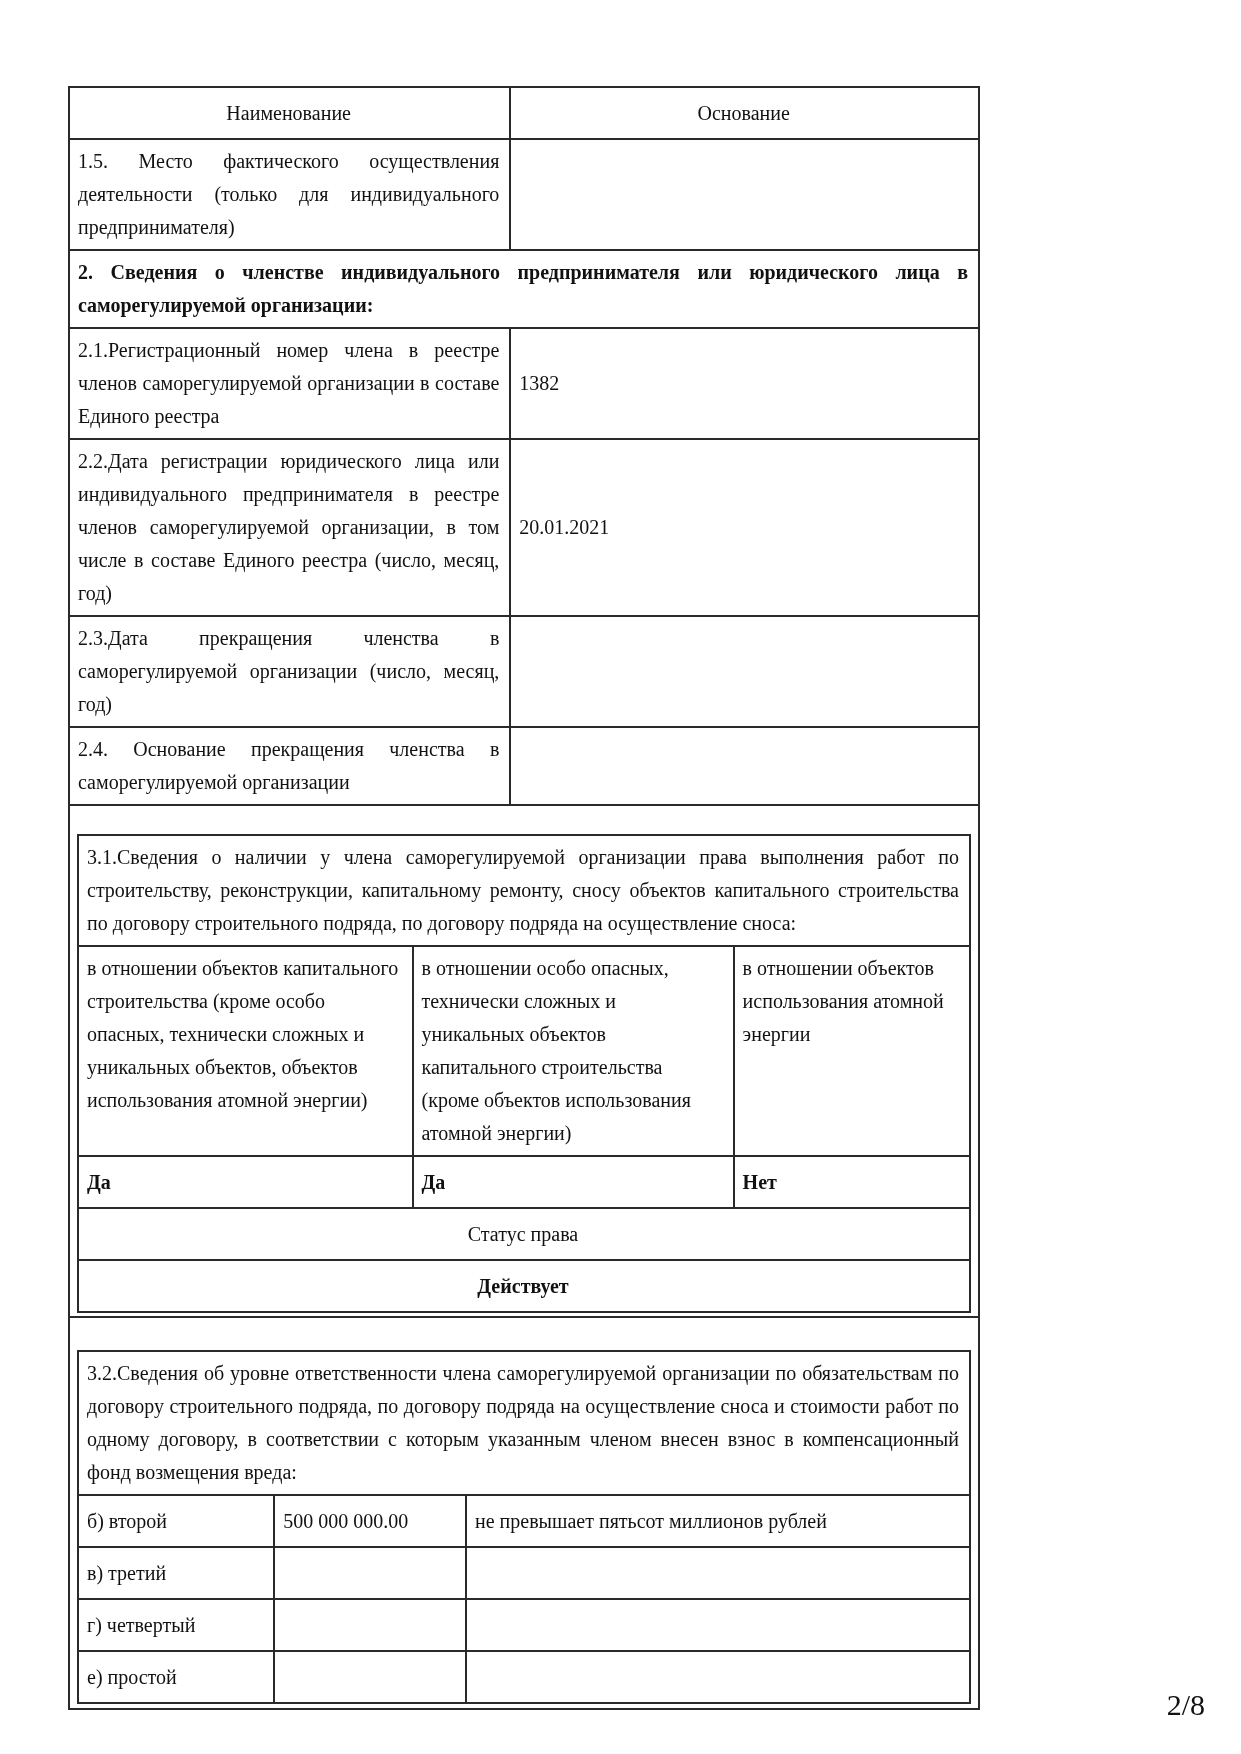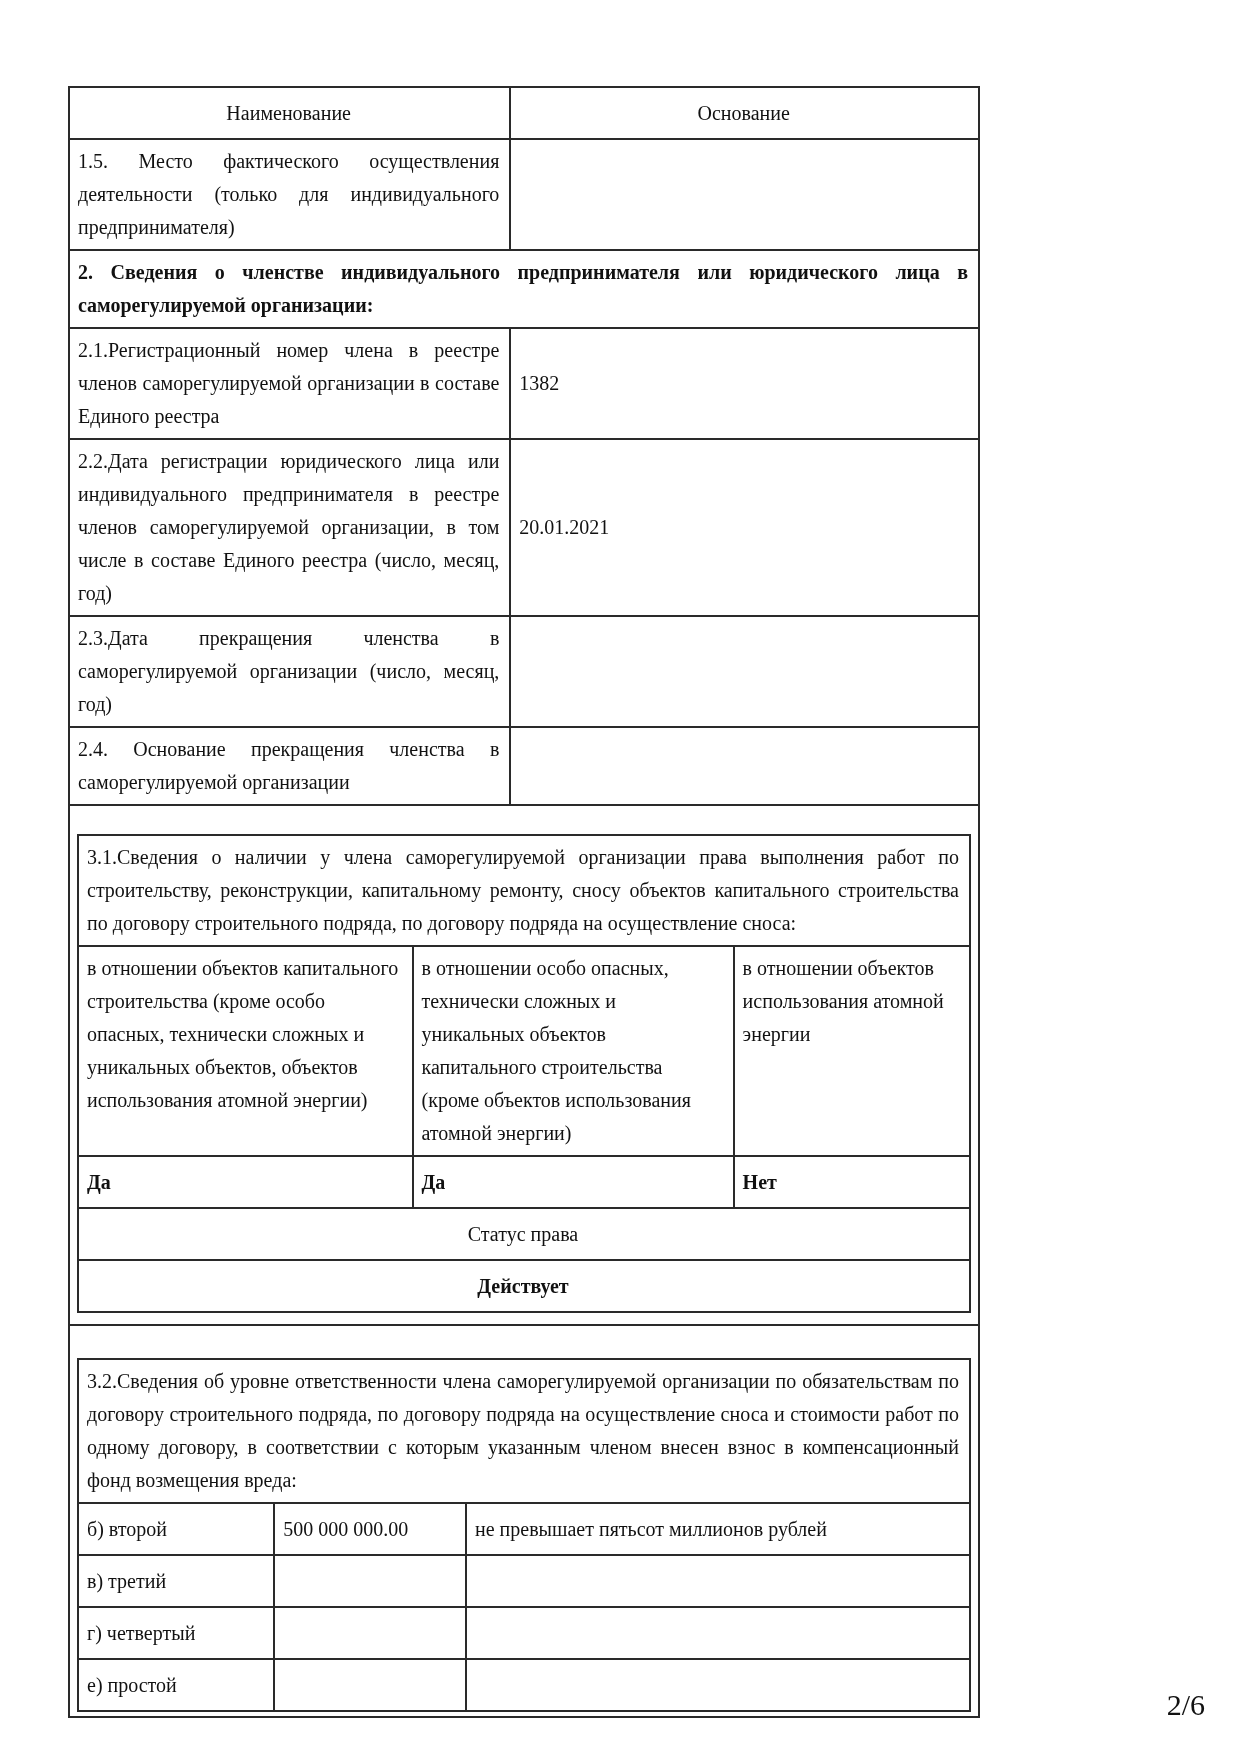--- a/index.html
+++ b/index.html
@@ -28,21 +28,21 @@
     line-height: 33px;
   }
   .head-row td { text-align: center; height: 40px; padding: 2px 8px; }
   .just { text-align: justify; }
   .bold { font-weight: bold; }
   .center { text-align: center; }
   .section-row td { padding: 9px 10px 9px 8px; }
 
   
   td.nest-cell { padding: 0 !important; vertical-align: top; }
-  .nest-inner-31 { padding: 28px 7px 11px 7px; border-radius: 18px; }
+  .nest-inner-31 { padding: 28px 7px 3px 7px; border-radius: 18px; }
   .nest-inner-32 { padding: 32px 7px 4px 7px; border-radius: 32px; }
 
   table.inner {
     width: 100%;
     border-collapse: collapse;
     table-layout: fixed;
   }
   table.inner td {
     border: 2px solid #2a2a2a;
     padding: 5px 10px 5px 8px;
@@ -172,15 +172,15 @@
                   <td></td>
                 </tr>
               </tbody>
             </table>
           </div>
         </td>
       </tr>
     </tbody>
   </table>
 
-  <div class="pageno">2/6</div>
+  <div class="pageno">2/8</div>
 
 </div>
 
 </body></html>

